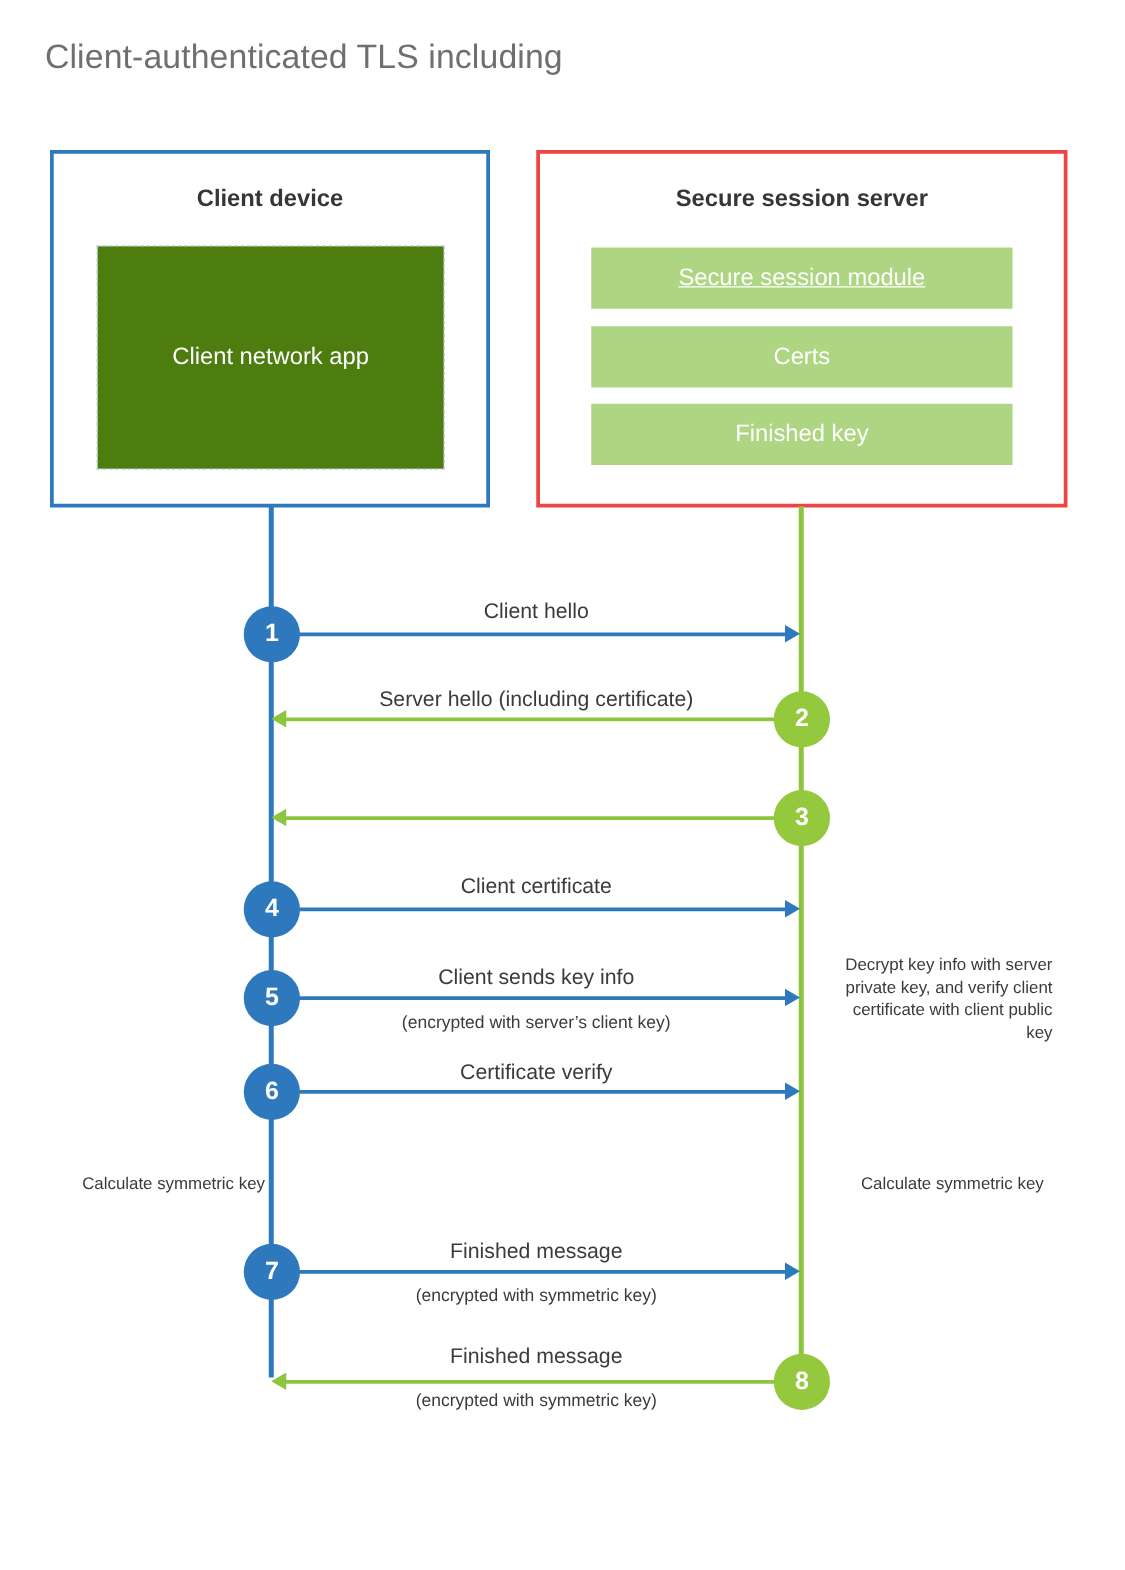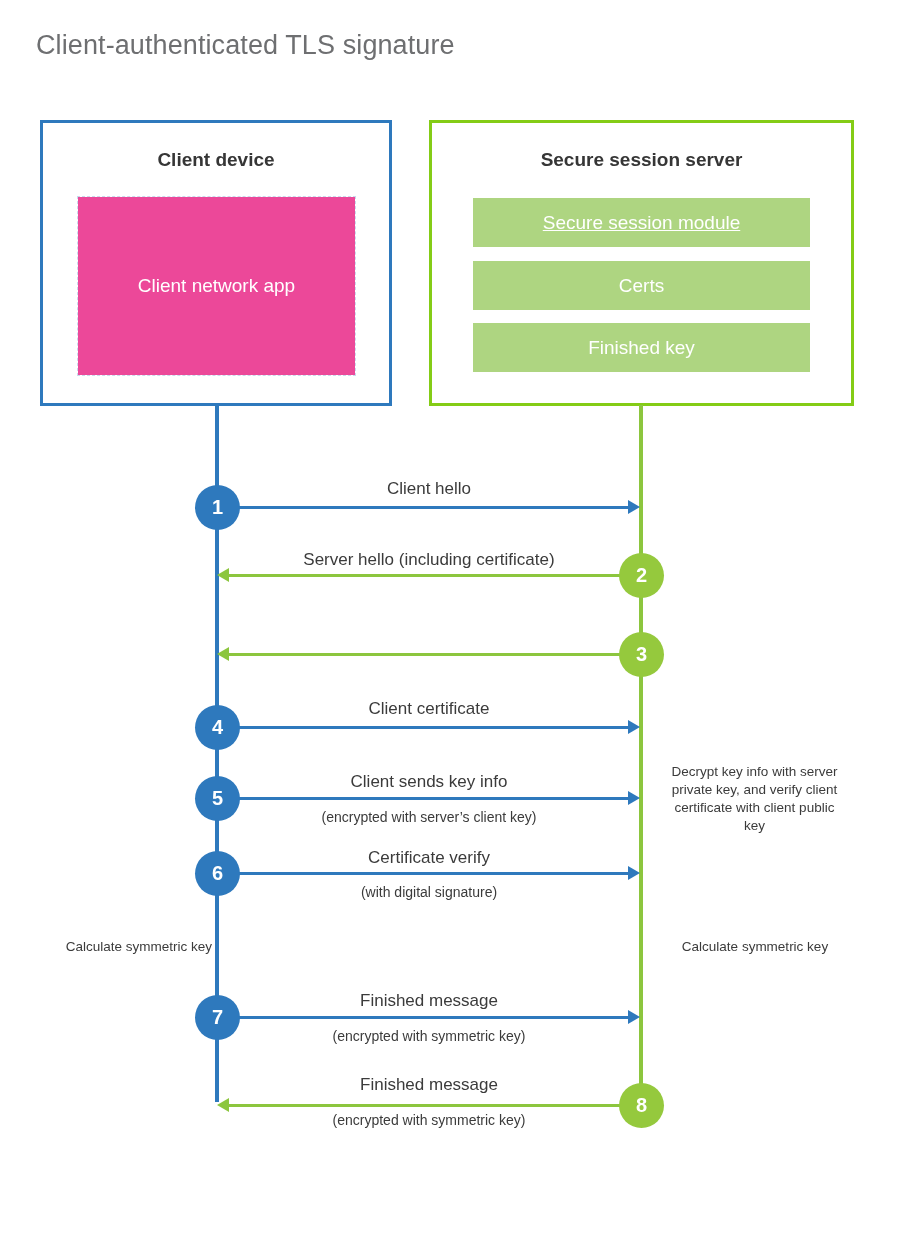--- a/index.html
+++ b/index.html
@@ -43,41 +43,41 @@
     top: 120px;
     width: 352px;
     height: 286px;
     border: 3px solid #2e79bd;
   }
   .party-box.server {
     left: 429px;
     top: 120px;
     width: 425px;
     height: 286px;
-    border: 3px solid #84cc16;
+    border: 3px solid #ef4444;
   }
   .party-title {
     position: absolute;
     left: 0;
     right: 0;
     top: 26px;
     text-align: center;
     font-size: 19px;
     font-weight: bold;
     color: #363636;
   }
 
   
   .client-app {
     position: absolute;
     left: 35px;
     top: 74px;
     width: 277px;
     height: 178px;
-    background: #ec4899;
+    background: #4d7c0f;
     outline: 1px dashed #c9d9ec;
     display: flex;
     align-items: center;
     justify-content: center;
     text-align: center;
     color: #ffffff;
     font-size: 19px;
     line-height: 1.28;
   }
 
@@ -171,28 +171,28 @@
     color: #3b3b3b;
     white-space: nowrap;
   }
   .side-note {
     position: absolute;
     font-size: 13.5px;
     line-height: 1.34;
     color: #3b3b3b;
   }
   .side-note.right-align { text-align: right; }
-  .side-note.left-align  { text-align: center; }
+  .side-note.left-align  { text-align: right; }
 </style>
 </head>
 <body>
 
 <div id="canvas">
 
-  <div class="page-title">Client-authenticated TLS signature</div>
+  <div class="page-title">Client-authenticated TLS including</div>
 
   <div class="party-box client">
     <div class="party-title">Client device</div>
     <div class="client-app">Client network app</div>
   </div>
 
   <div class="party-box server">
     <div class="party-title">Secure session server</div>
     <div class="server-bar b1">Secure session module</div>
     <div class="server-bar b2">Certs</div>
@@ -231,21 +231,20 @@
     </div>
   <div class="msg-sub" style="left:217px; top:809px; width:424px;">(encrypted with server’s client key)</div>
   <div class="step-circle blue" style="left:195px; top:776px;">5</div>
 
   <div class="side-note left-align" style="left:667px; top:763px; width:175px;">Decrypt key info with server private key, and verify client certificate with client public key</div>
 
   <div class="msg-label" style="left:217px; top:848px; width:424px;">Certificate verify</div>
   <div class="msg-arrow blue" style="left:217px; top:872px; width:412px;">
       <span class="head right"></span>
     </div>
-  <div class="msg-sub" style="left:217px; top:884px; width:424px;">(with digital signature)</div>
   <div class="step-circle blue" style="left:195px; top:851px;">6</div>
 
   <div class="side-note right-align" style="left:60px; top:938px; width:152px;">Calculate symmetric key</div>
   <div class="side-note left-align" style="left:675px; top:938px; width:160px;">Calculate symmetric key</div>
 
   <div class="msg-label" style="left:217px; top:991px; width:424px;">Finished message</div>
   <div class="msg-arrow blue" style="left:217px; top:1016px; width:412px;">
       <span class="head right"></span>
     </div>
   <div class="msg-sub" style="left:217px; top:1028px; width:424px;">(encrypted with symmetric key)</div>

